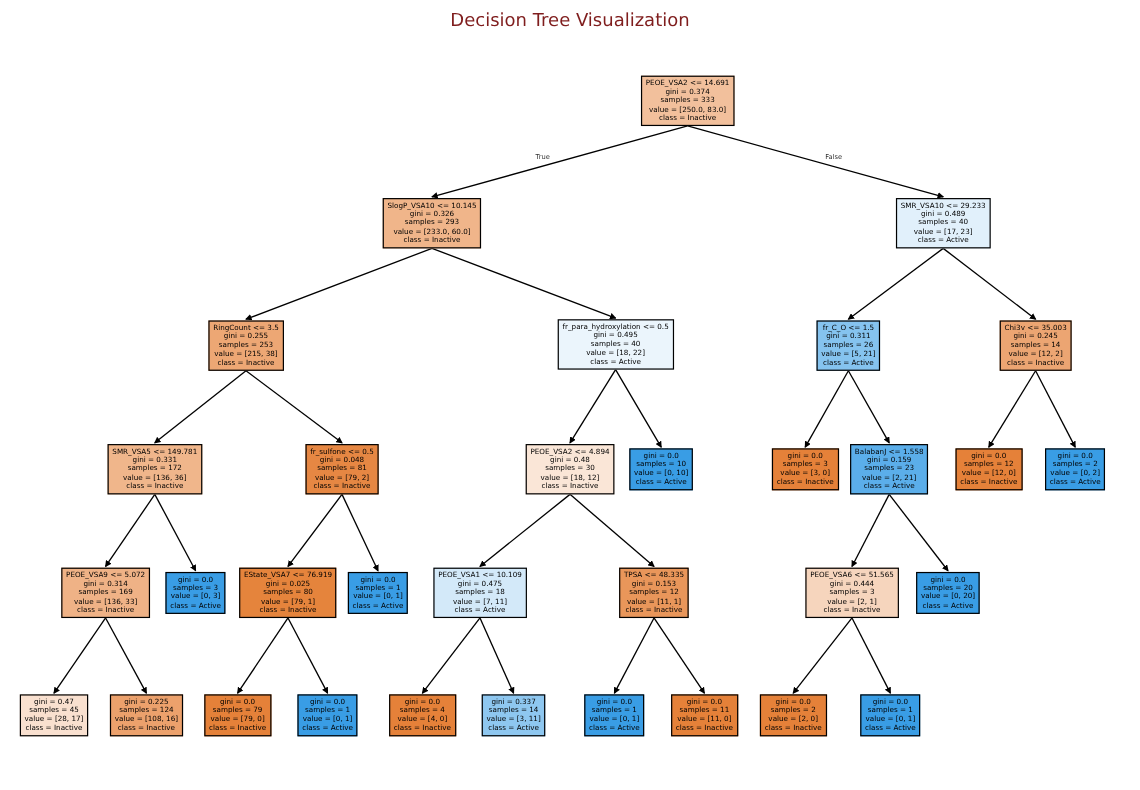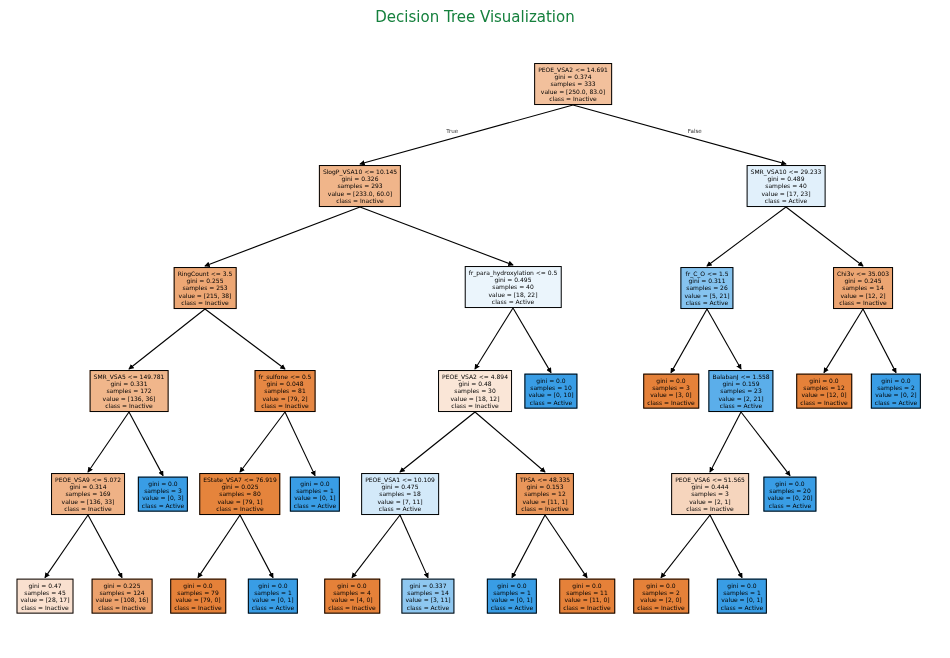--- a/index.html
+++ b/index.html
@@ -1,19 +1,19 @@
 <!DOCTYPE html>
 <html><head>
 <meta charset="utf-8">
 <style>
   html,body{margin:0;padding:0;background:#ffffff;}
   #figure{position:relative;width:950px;height:658px;background:#ffffff;overflow:hidden;
           font-family:"DejaVu Sans", sans-serif;}
   #figure-title{position:absolute;top:8px;left:0;width:100%;text-align:center;
-          font-size:15px;color:#15803d;}
+          font-size:15px;color:#7f1d1d;}
   #edges-svg{position:absolute;left:0;top:0;width:950px;height:658px;}
   .node{position:absolute;transform:translate(-50%,-50%);border:1px solid #000;
         padding:2px 3px;text-align:center;white-space:nowrap;font-size:6px;
         line-height:1.2;color:#000;}
   .edge-label{font-size:5.6px;fill:#333;}
 </style>
 </head>
 <body>
 
 <div id="figure">

